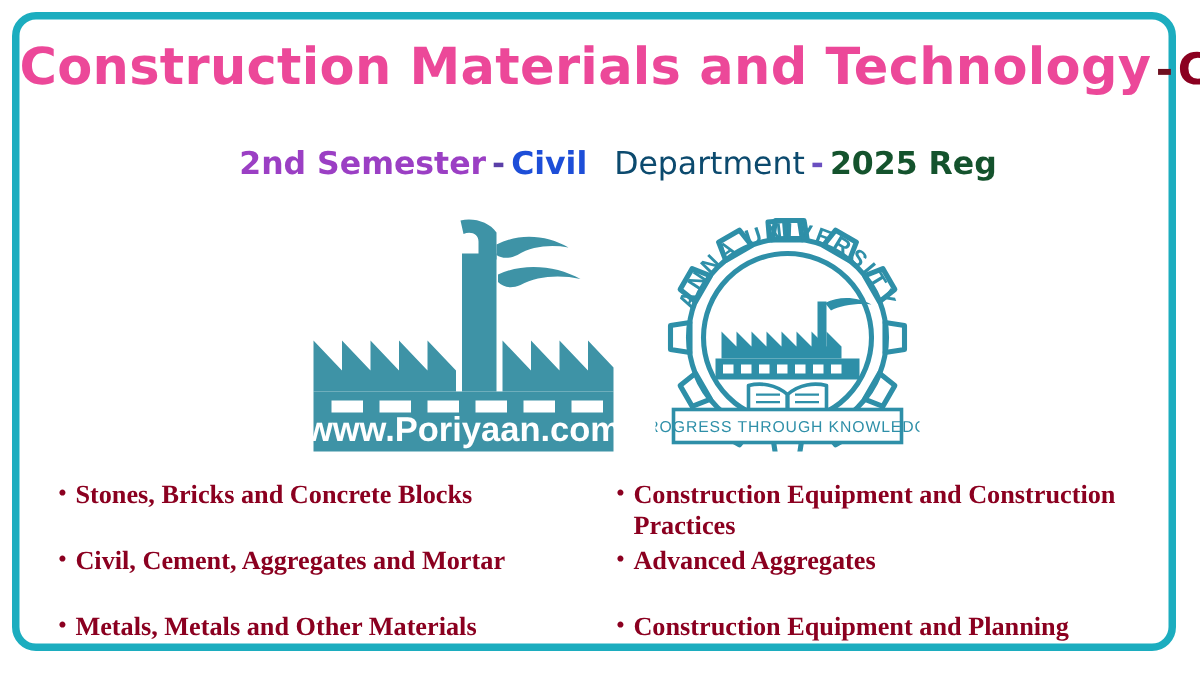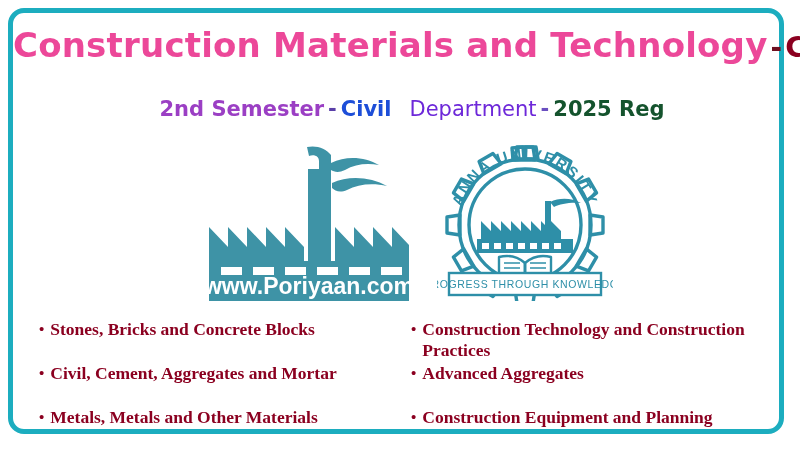--- a/index.html
+++ b/index.html
@@ -67,21 +67,21 @@
     text-align: center;
     white-space: nowrap;
   }
   #subtitle-row span {
     font-family: "DejaVu Sans", sans-serif;
     font-size: 21px;
   }
   .sub-sem   { font-weight: bold; color: #9B3FC4; margin-left: 32px; }
   .sub-d1    { font-weight: bold; color: #5A3FA8; padding: 0 4px; }
   .sub-civil { font-weight: bold; color: #1d4ed8; }
-  .sub-dept  { font-weight: normal; color: #6d28d9; padding-left: 18px; }
+  .sub-dept  { font-weight: normal; color: #0c4a6e; padding-left: 18px; }
   .sub-d2    { font-weight: bold; color: #6A4FC0; padding: 0 4px; }
   .sub-reg   { font-weight: bold; color: #14532d; }
 
   
   #logo-band {
     position: absolute;
     left: 0;
     top: 122px;
     width: 100%;
     height: 172px;
@@ -301,21 +301,21 @@
       </div>
       <div class="unit u3">
         <span class="dot">•</span>
         <span class="txt">Metals, Metals and Other Materials</span>
       </div>
     </div>
 
     <div class="col col-right">
       <div class="unit r1">
         <span class="dot">•</span>
-        <span class="txt">Construction Technology and Construction Practices</span>
+        <span class="txt">Construction Equipment and Construction Practices</span>
       </div>
       <div class="unit r2">
         <span class="dot">•</span>
         <span class="txt">Advanced Aggregates</span>
       </div>
       <div class="unit r3">
         <span class="dot">•</span>
         <span class="txt">Construction Equipment and Planning</span>
       </div>
     </div>

